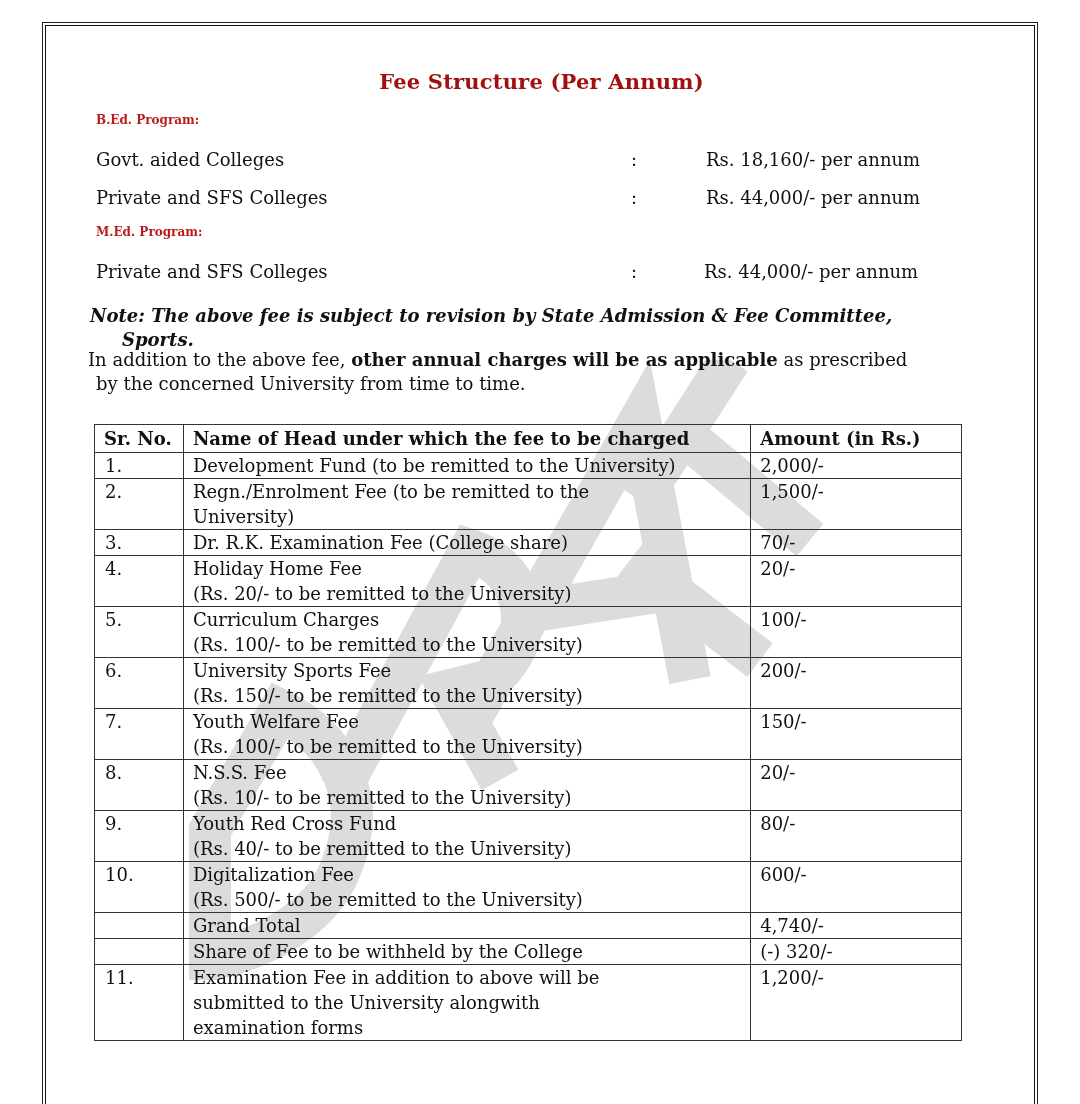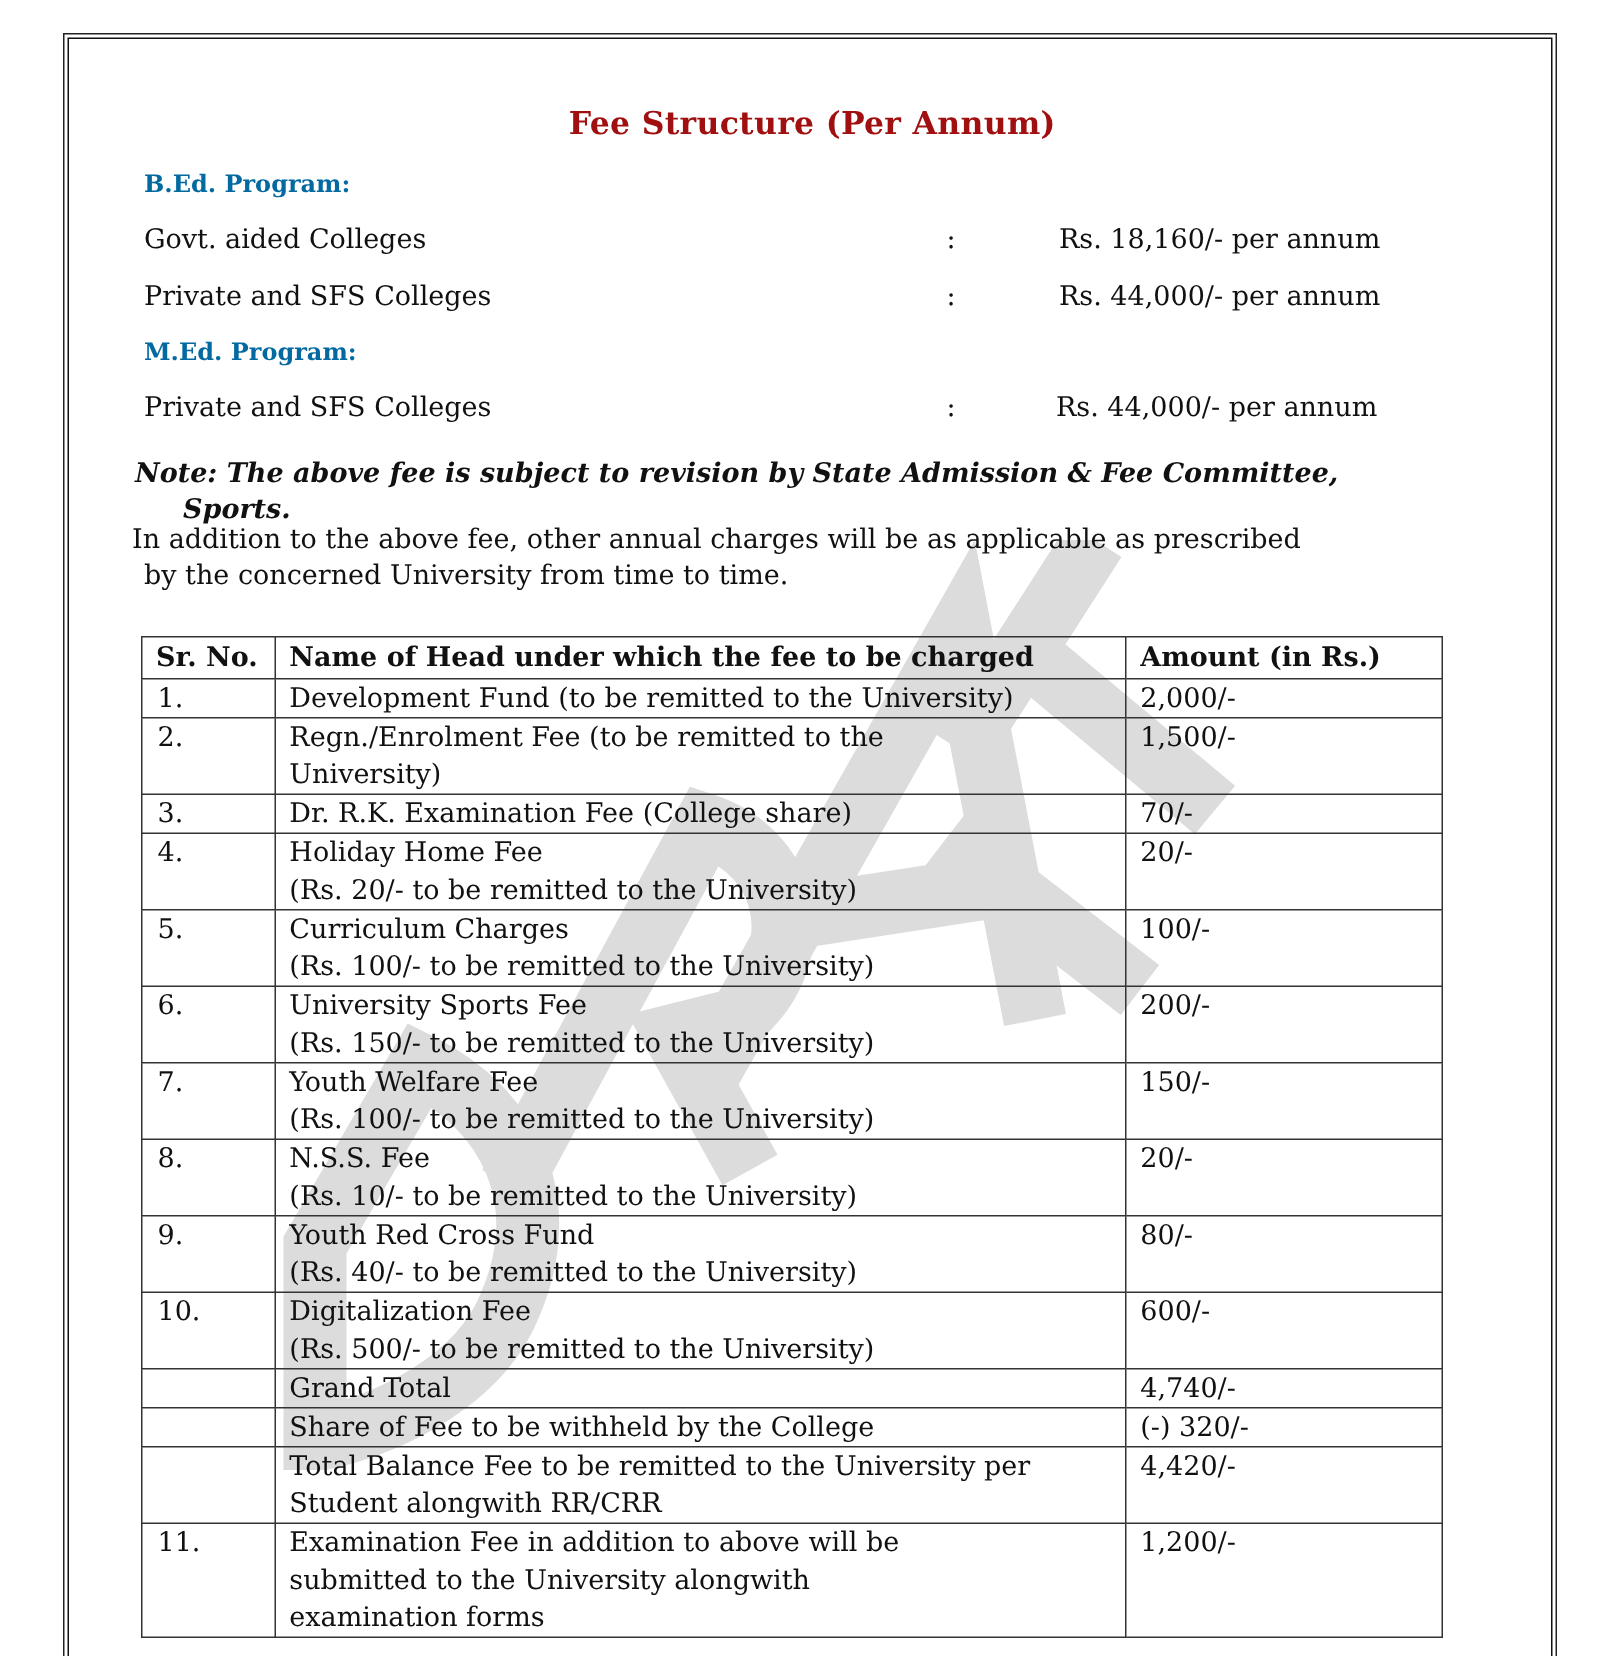--- a/index.html
+++ b/index.html
@@ -21,38 +21,38 @@
   }
 
   .content { position: absolute; left: 0; top: 0; width: 1080px; z-index: 1; }
 
   .title {
     position: absolute; left: 0; width: 1083px; top: 69px; text-align: center;
     font-size: 21px; font-weight: bold; color: #a01010; letter-spacing: 0.2px;
   }
 
   .section-head {
-    position: absolute; left: 96px; font-size: 16px; font-weight: bold; color: #0369a1;
+    position: absolute; left: 96px; font-size: 12px; font-weight: bold; color: #b91c1c;
   }
   .fee-line { position: absolute; left: 96px; width: 880px; height: 26px; font-size: 18px; }
   .fee-line .lbl { position: absolute; left: 0; top: 0; }
   .fee-line .colon { position: absolute; left: 535px; top: 0; }
   .fee-line .amt { position: absolute; top: 0; }
 
   .note {
     position: absolute; left: 90px; top: 304px; width: 900px;
     font-size: 18px; font-weight: bold; font-style: italic; line-height: 24px;
   }
   .note .l2 { display: block; padding-left: 32px; }
 
   .addl {
     position: absolute; left: 88px; top: 348px; width: 920px;
     font-size: 18px; line-height: 24px;
   }
-  .addl b { font-weight: normal; }
+  .addl b { font-weight: bold; }
   .addl .l2 { display: block; padding-left: 8px; }
 
   table.fee {
     position: absolute; left: 94px; top: 424px; width: 868px;
     border-collapse: collapse; font-size: 18px; line-height: 25px;
   }
   table.fee td, table.fee th {
     border: 1.2px solid #333; vertical-align: top; text-align: left;
     padding: 0 0 0 9px; font-weight: normal;
   }
@@ -186,24 +186,19 @@
       <td></td>
       <td class="bold">Grand Total</td>
       <td class="bold">4,740/-</td>
     </tr>
     <tr>
       <td></td>
       <td>Share of Fee to be withheld by the College</td>
       <td>(-) 320/-</td>
     </tr>
     <tr>
-      <td></td>
-      <td><span>Total Balance Fee to be remitted to the University per</span><br><span>Student alongwith RR/CRR</span></td>
-      <td>4,420/-</td>
-    </tr>
-    <tr>
       <td class="sr bold">11.</td>
       <td class="bold"><span>Examination Fee in addition to above will be</span><br><span>submitted to the University alongwith</span><br><span>examination forms</span></td>
       <td class="bold">1,200/-</td>
     </tr>
   </tbody>
     </table>
 </div>
 
 </body></html>

